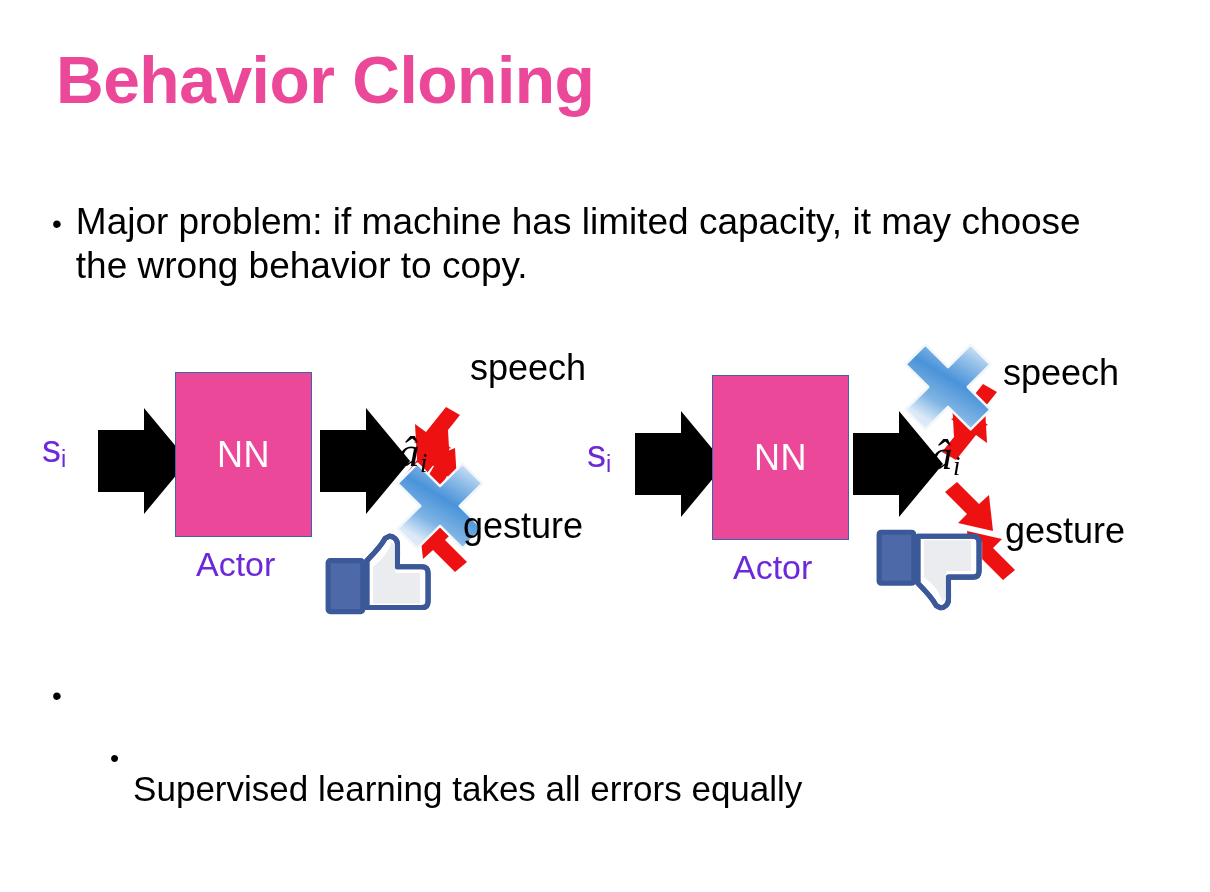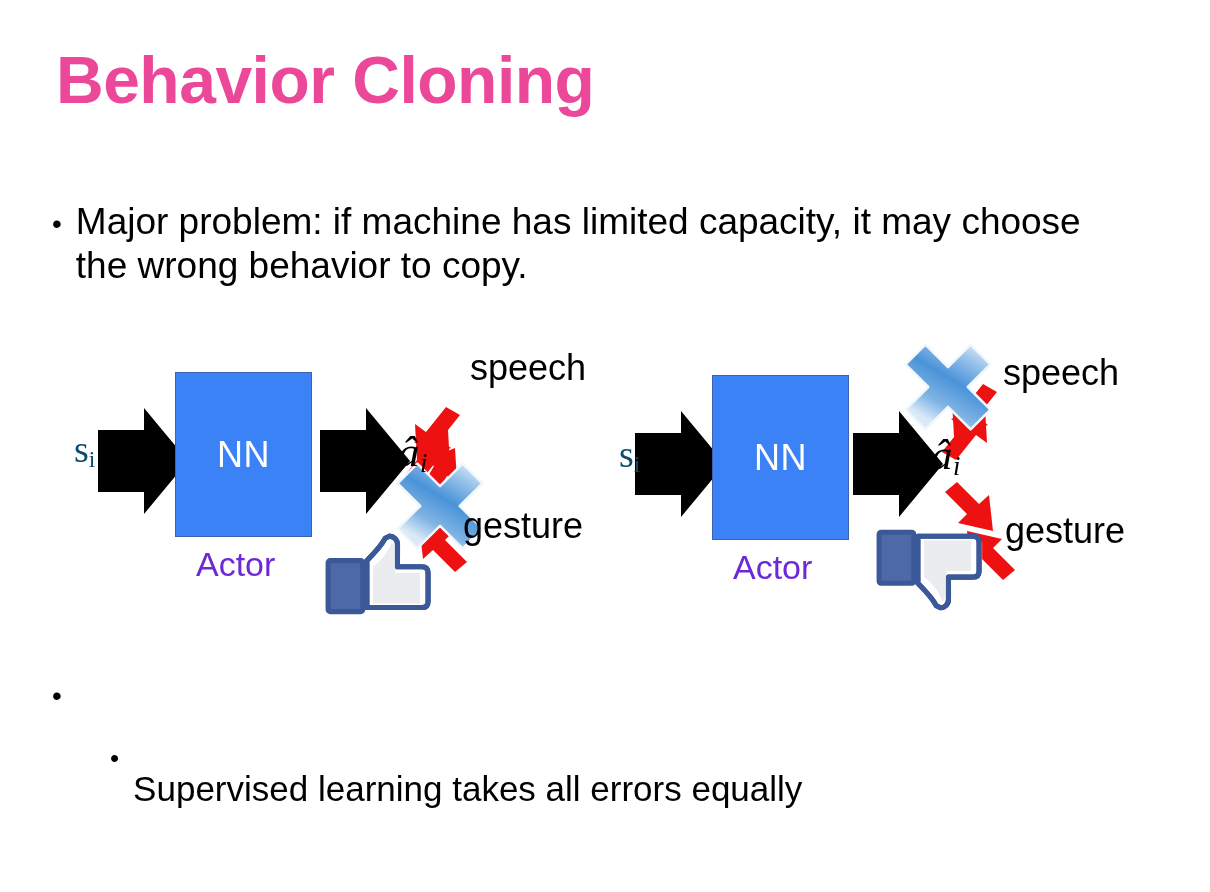--- a/index.html
+++ b/index.html
@@ -85,36 +85,35 @@
     width: 590px;
     height: 310px;
   }
   #diagram-left  { left: 20px; }
   #diagram-right { left: 565px; }
 
   
   .state-label {
     position: absolute;
     font-size: 38px;
-    font-family: Liberation Serif, serif;
-    color: #0c4a6e;
+    font-family: Liberation Sans, sans-serif;
+    color: #6d28d9;
     line-height: 1;
-    margin-left: 32px;
   }
   .state-label sub {
     font-size: 0.62em;
     vertical-align: baseline;
     position: relative;
     top: 0.22em;
   }
 
   
   .nn-box {
     position: absolute;
-    background: #3b82f6;
+    background: #ec4899;
     border: 1px solid #3C64AE;
     display: flex;
     align-items: center;
     justify-content: center;
   }
   .nn-box-label {
     color: #FFFFFF;
     font-size: 36px;
     font-family: "Liberation Sans", sans-serif;
     letter-spacing: 0.5px;

